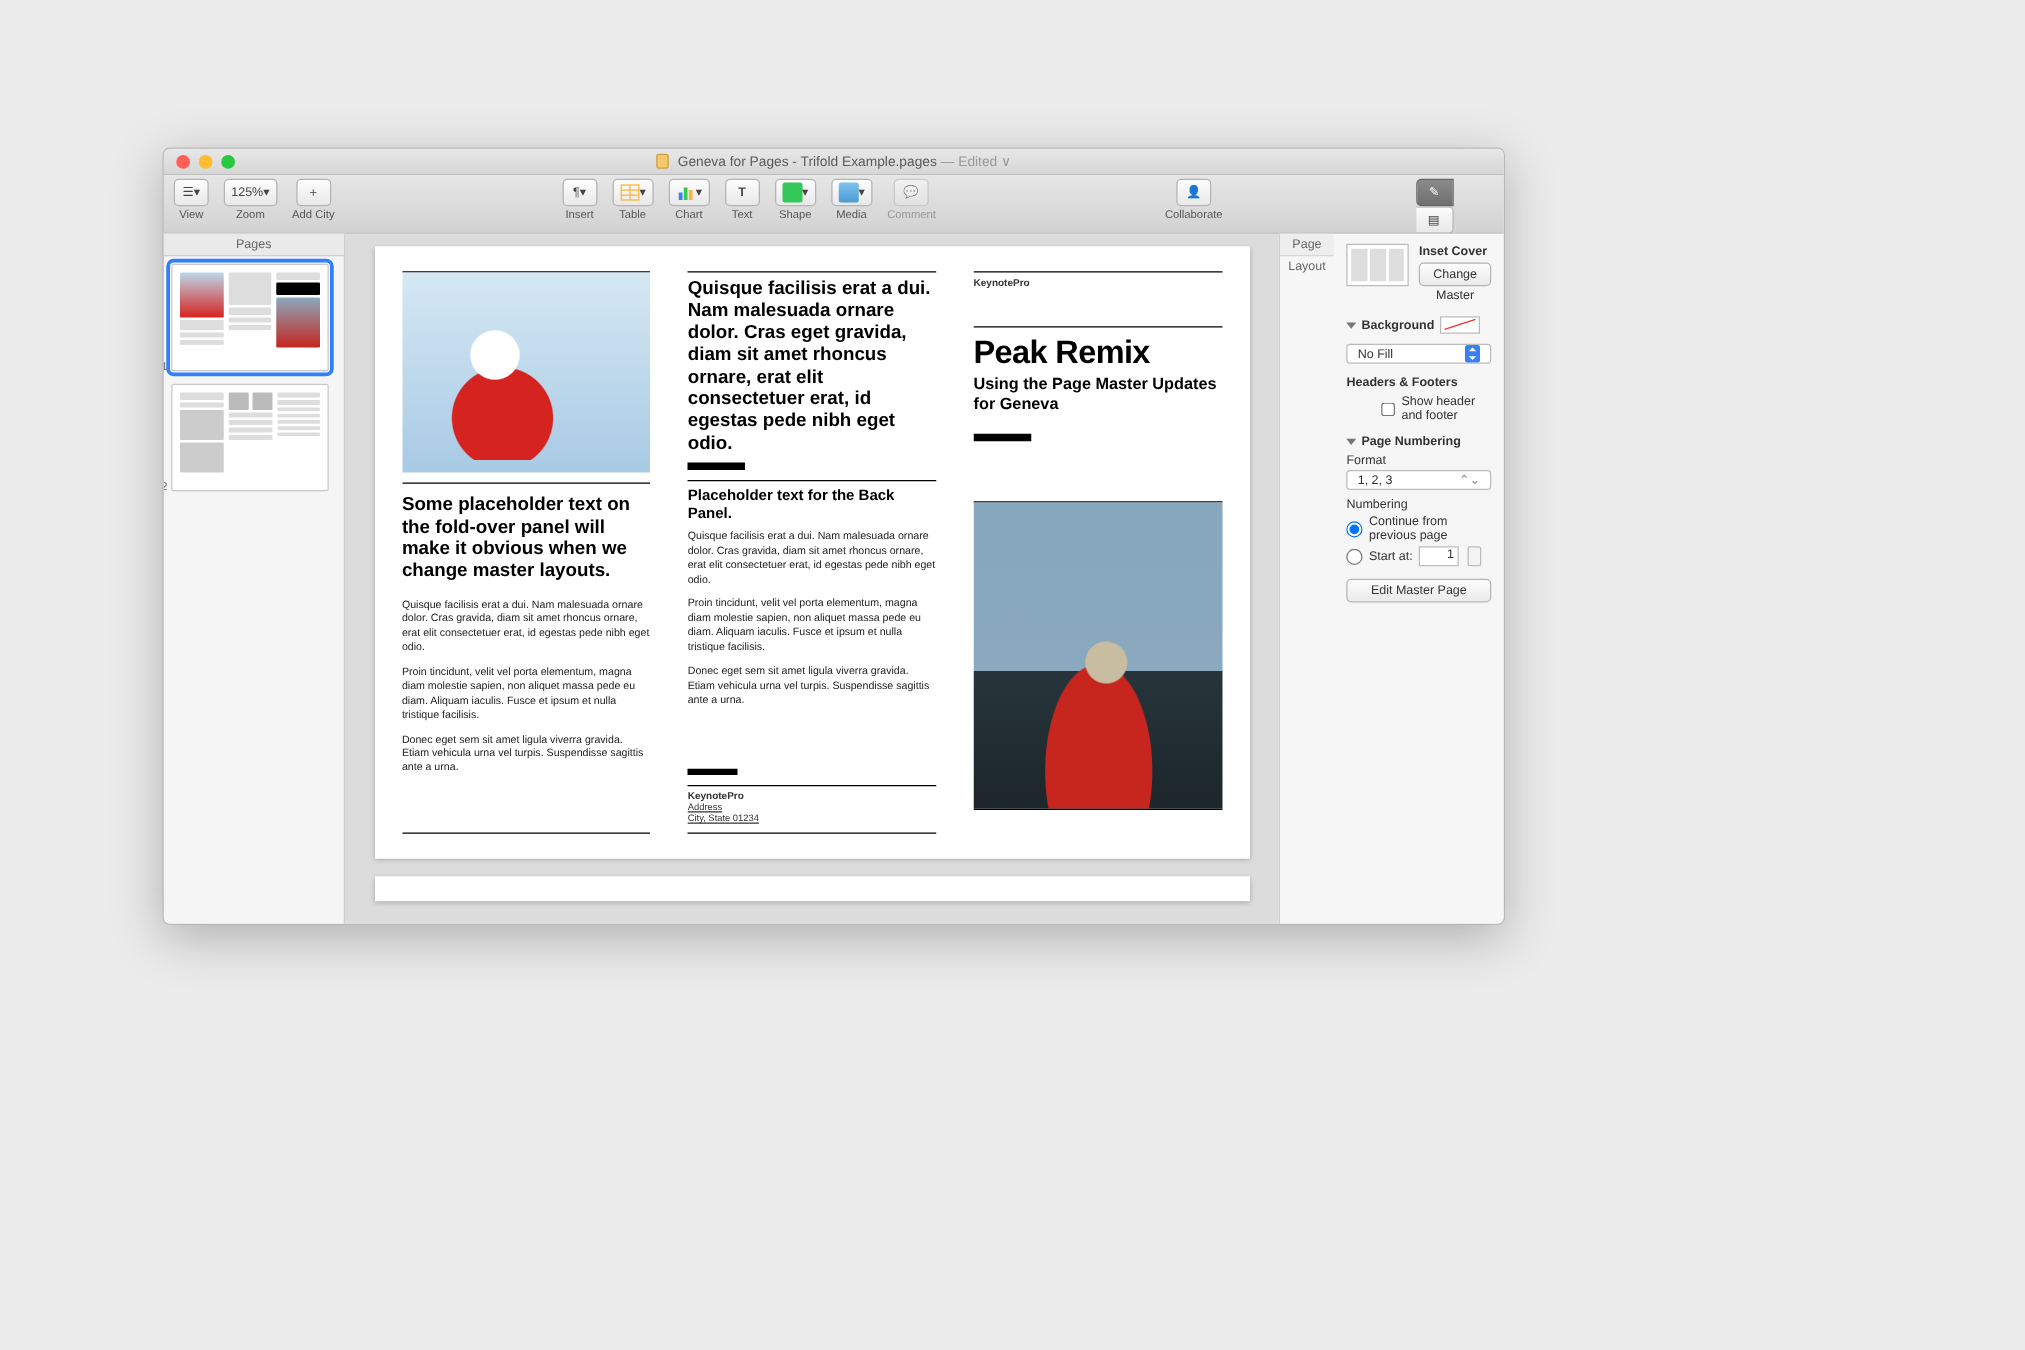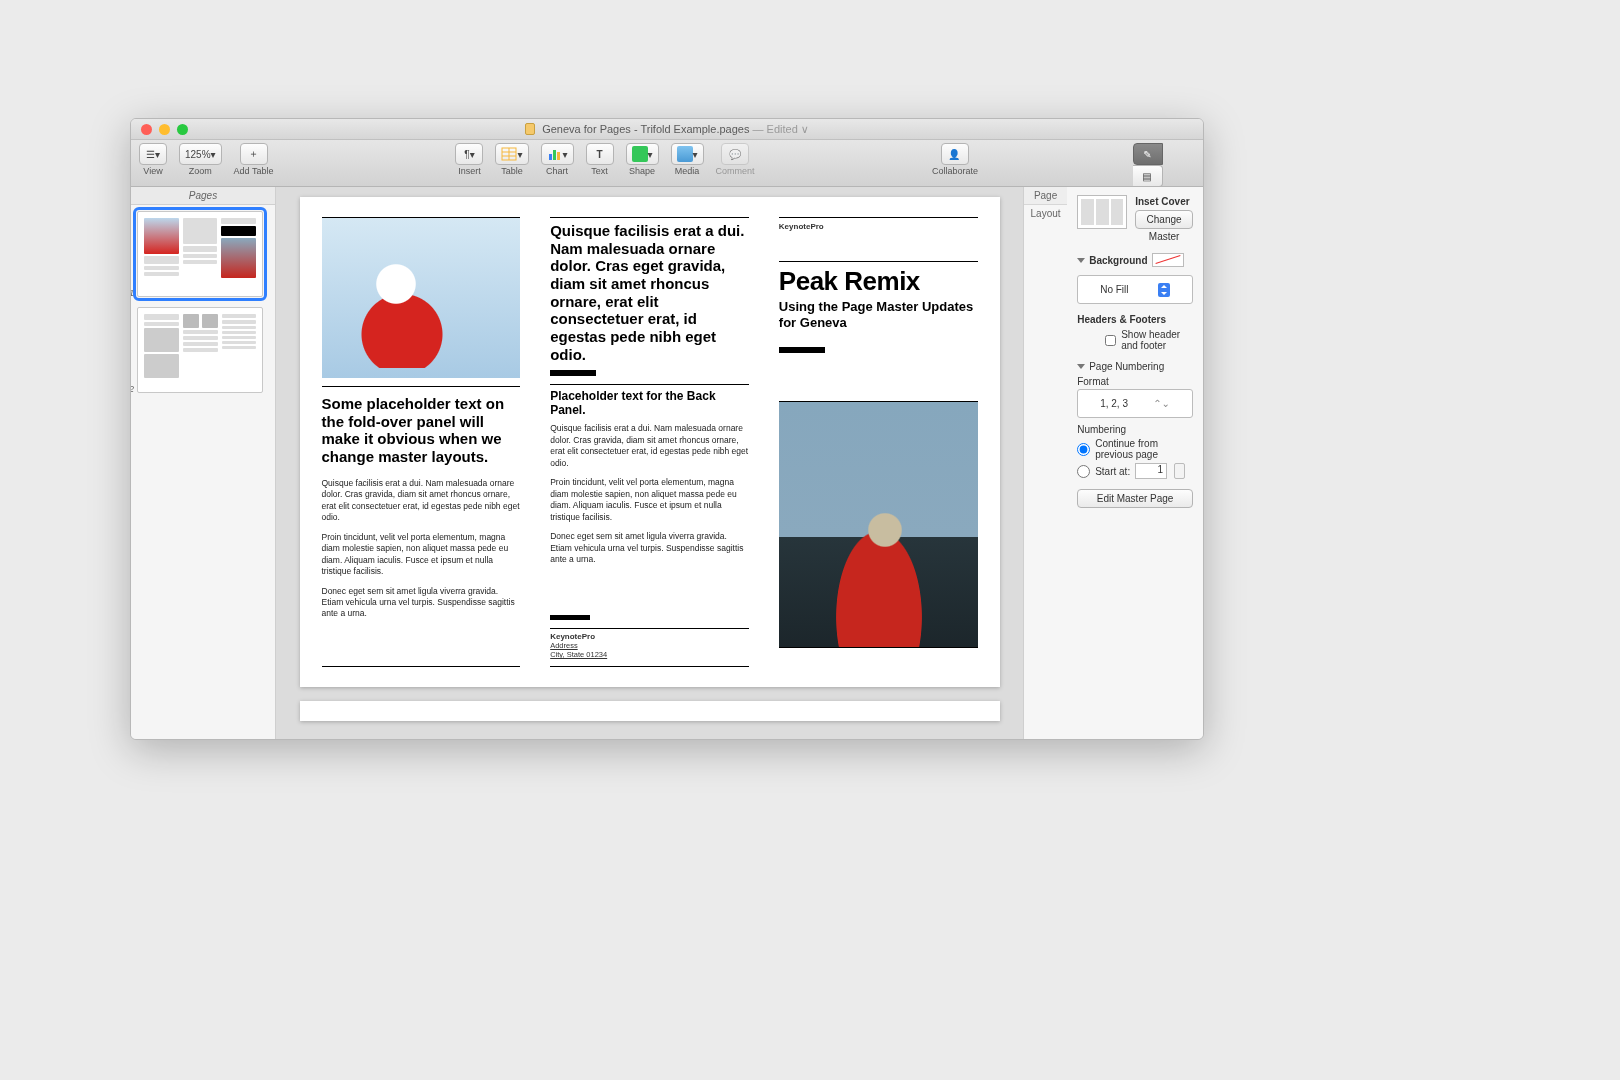--- a/index.html
+++ b/index.html
@@ -67,21 +67,21 @@
   }
   .btn + .btn.seg { border-left:none; border-top-left-radius:0; border-bottom-left-radius:0;}
   .btn.segl { border-top-right-radius:0; border-bottom-right-radius:0;}
   .tbspacer { flex:1; }
   .ico { width:16px; height:16px; display:inline-block; }
   
   .content { flex:1; display:flex; min-height:0;}
   
   .sidebar {
     width:145px; background:#f5f5f5; border-right:1px solid #cfcfcf;
-    display:flex; flex-direction:column;font-style:italic;
+    display:flex; flex-direction:column;
   }
   .sidehead {
     height:18px; text-align:center; font-size:10px; color:#666;
     background:#eaeaea; border-bottom:1px solid #d0d0d0;
     line-height:18px;
   }
   .thumbs { flex:1; overflow:auto; padding:6px;}
   .thumb {
     width:126px; height:86px; border:1px solid #c8c8c8; background:#fff;
     margin-bottom:10px; position:relative; border-radius:2px;
@@ -133,22 +133,22 @@
   .inspbody { padding:8px 10px; overflow:auto;}
   .master-row { display:flex; gap:8px; align-items:center; margin-bottom:24px;}
   .master-thumb { width:50px; height:34px; border:1px solid #bbb; background:#fff; display:flex; padding:3px; gap:2px;}
   .master-thumb div { flex:1; background:#ddd;}
   .insprow { margin-bottom:10px;}
   .sect { font-weight:600; color:#333; margin-bottom:4px; display:flex; align-items:center; gap:4px;}
   .tri { display:inline-block; width:0;height:0; border-left:4px solid transparent; border-right:4px solid transparent; border-top:5px solid #777;}
   .swatch { width:32px; height:14px; border:1px solid #bbb; background:#fff; position:relative; float:right;}
   .swatch::after{content:"";position:absolute;left:2px;right:2px;bottom:6px;height:1px;background:#e33;transform:rotate(-18deg);}
   .sel-ctrl {
-    width:100%; height:29px; border:1px solid #bcbcbc; border-radius:3px;
-    background:#fff; display:flex; align-items:center; padding:0 22px; justify-content:space-between;
+    width:100%; height:16px; border:1px solid #bcbcbc; border-radius:3px;
+    background:#fff; display:flex; align-items:center; padding:0 8px; justify-content:space-between;
   }
   .sel-ctrl .arr { width:12px; height:14px; background:#3a7ff3; border-radius:2px; position:relative;}
   .sel-ctrl .arr::before,.sel-ctrl .arr::after{content:"";position:absolute;left:3px;width:0;height:0;border-left:3px solid transparent;border-right:3px solid transparent;}
   .sel-ctrl .arr::before{top:2px;border-bottom:3px solid #fff;}
   .sel-ctrl .arr::after{bottom:2px;border-top:3px solid #fff;}
   .chk { display:flex; align-items:center; gap:5px;padding-left:28px;}
   .chk input{width:11px;height:11px;}
   .radio-row { display:flex; align-items:center; gap:5px; margin:3px 0;}
   .numfield { width:32px; height:16px; border:1px solid #bbb; background:#fff; text-align:right; padding-right:3px; font-size:10px; display:inline-block;}
   .stepper { display:inline-block; width:11px; height:16px; border:1px solid #bbb; border-radius:2px; background:#f3f3f3; vertical-align:top; margin-left:2px;}
@@ -189,21 +189,21 @@
           <div class="btn"><span>125%</span> ▾</div>
         </div>
       <div class="lbl">Zoom</div>
     </div>
     <div class="tbgroup">
       <div class="btns">
           <div class="btn">
             <span>＋</span>
           </div>
         </div>
-      <div class="lbl">Add Table</div>
+      <div class="lbl">Add City</div>
     </div>
 
     <div style="width:170px"></div>
 
     <div class="tbgroup">
         <div class="btns">
           <div class="btn"><span>¶</span>▾</div>
         </div>
         <div class="lbl">Insert</div>
       </div>
@@ -438,21 +438,21 @@
           <div class="sect" style="font-weight:700">Headers &amp; Footers</div>
           <label class="chk">
               <input type="checkbox" style="">
               <span>Show header and footer</span>
             </label>
         </div>
 
         <div class="insprow">
           <div class="sect">
               <span class="tri"></span>
-              <span style="font-weight:400">Page Numbering</span>
+              <span style="font-weight:700">Page Numbering</span>
             </div>
           <div style="margin-top:4px">Format</div>
           <div class="sel-ctrl" style="margin-top:2px">
               <span>1, 2, 3</span>
               <span style="color:#888">⌃⌄</span>
             </div>
           <div style="margin-top:6px">Numbering</div>
           <div class="radio-row">
               <input type="radio" checked="" style="">
               <span>Continue from previous page</span>

